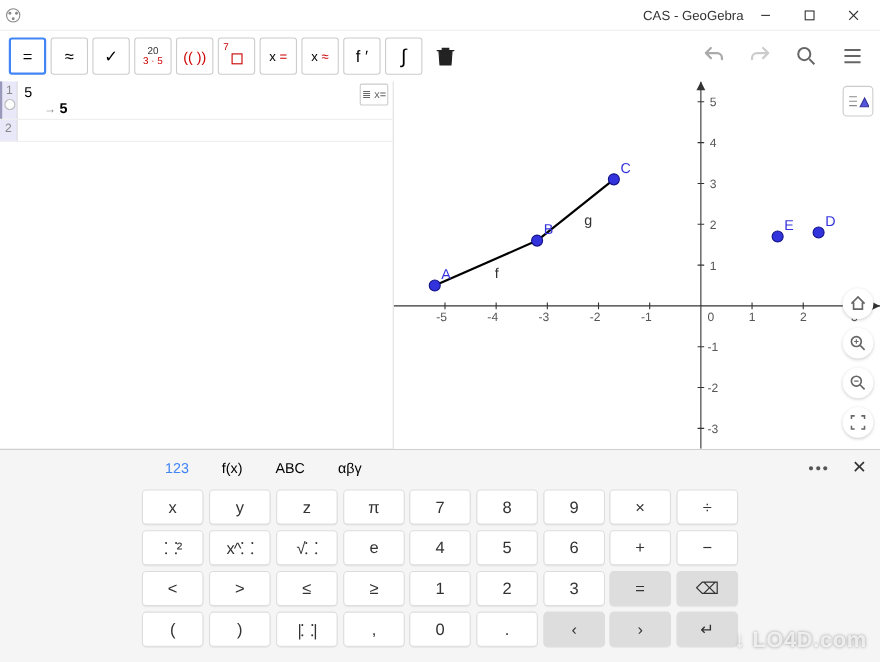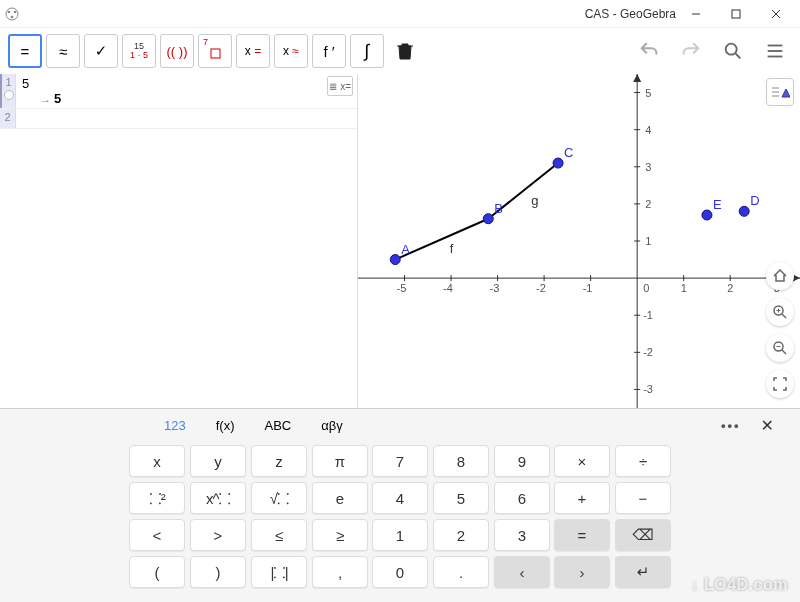--- a/index.html
+++ b/index.html
@@ -32,33 +32,33 @@
   .cas-toggle { position: absolute; top: 2px; right: 4px; width: 26px; height: 20px; border: 1px solid #ccc; border-radius:2px; font-size:10px; display:flex; align-items:center; justify-content:center; color:#666;}
 
   .graph-panel { flex: 1; position: relative; background:#fff;}
   .graph-svg { width: 100%; height: 100%; }
   .graph-controls { position: absolute; right: 6px; top: 4px; }
   .gctl { width: 28px; height: 28px; border: 1px solid #ccc; border-radius: 4px; background: #fff; margin-bottom: 6px; display: flex; align-items: center; justify-content: center; font-size: 14px; color: #555;}
   .graph-side { position: absolute; right: 6px; bottom: 10px; display:flex; flex-direction:column; gap:8px;}
   .gside { width: 28px; height: 28px; border-radius: 50%; background: #fff; box-shadow: 0 1px 3px rgba(0,0,0,0.2); display: flex; align-items: center; justify-content: center; font-size: 14px; color: #555;}
 
   .keyboard { height: 194px; border-top: 1px solid #ccc; background: #f5f5f5; display: flex; flex-direction: column; }
-  .kb-tabs { height: 32px; display: flex; align-items: center; padding: 0 16px; gap: 6px; font-size: 13px;}
+  .kb-tabs { height: 32px; display: flex; align-items: center; padding: 0 2px; gap: 6px; font-size: 13px;}
   .kb-tab { padding: 4px 12px; color: #000000; border-radius: 3px;}
   .kb-tab.active { color: #4285f4; }
   .kb-tabs-right { margin-left: auto; display:flex; align-items:center; gap:20px; padding-right:10px;}
   .kb-grid { flex: 1; display: flex; justify-content: center; padding: 4px 10px 10px; gap: 4px;}
   .kb-section { display: grid; grid-template-columns: repeat(4, 56px); grid-auto-rows: 32px; gap: 5px;}
   .kb-section.nums { grid-template-columns: repeat(3, 56px);}
   .kb-section.ops { grid-template-columns: repeat(2, 56px);}
   .key { background: #fff; border: 1px solid #ddd; border-radius: 4px; display: flex; align-items: center; justify-content: center; font-size: 15px; color: #333; box-shadow: 0 1px 0 rgba(0,0,0,0.05);}
   .key.gray { background: #ddd; }
   .key .dots{ letter-spacing:-1px;}
 
-  .watermark { position: absolute; right: 12px; bottom: 8px; font-size: 16px; color: rgba(255,255,255,0.75); font-weight: bold; letter-spacing: 0.5px; pointer-events:none; text-shadow:0 0 3px rgba(0,0,0,0.4);}
+  .watermark { position: absolute; right: 12px; bottom: 8px; font-size: 20px; color: rgba(255,255,255,0.75); font-weight: bold; letter-spacing: 0.5px; pointer-events:none; text-shadow:0 0 3px rgba(0,0,0,0.4);}
 </style>
 </head>
 <body>
 
 <div class="titlebar">
   <span class="app-icon">
     <svg width="14" height="14" viewBox="0 0 14 14">
         <circle cx="7" cy="7" r="6" fill="none" stroke="#888" stroke-width="1"></circle>
         <circle cx="4" cy="5" r="1.3" fill="#888"></circle>
         <circle cx="10" cy="5" r="1.3" fill="#888"></circle>
@@ -91,22 +91,22 @@
       <span>=</span>
     </div>
   <div class="tool-btn">
       <span>≈</span>
     </div>
   <div class="tool-btn">
       <span>✓</span>
     </div>
   <div class="tool-btn">
     <div class="frac">
-        <div class="num">15</div>
-        <div class="den">1 · 5</div>
+        <div class="num">20</div>
+        <div class="den">3 · 5</div>
       </div>
   </div>
   <div class="tool-btn">
       <span style="color:#c00; font-size:13px;">(( ))</span>
     </div>
   <div class="tool-btn">
     <span style="position:absolute; top:2px; left:4px; font-size:9px; color:#c00">7</span>
     <svg width="14" height="14" style="margin-top:4px">
         <rect x="3" y="3" width="9" height="9" fill="none" stroke="#c00"></rect>
       </svg>

